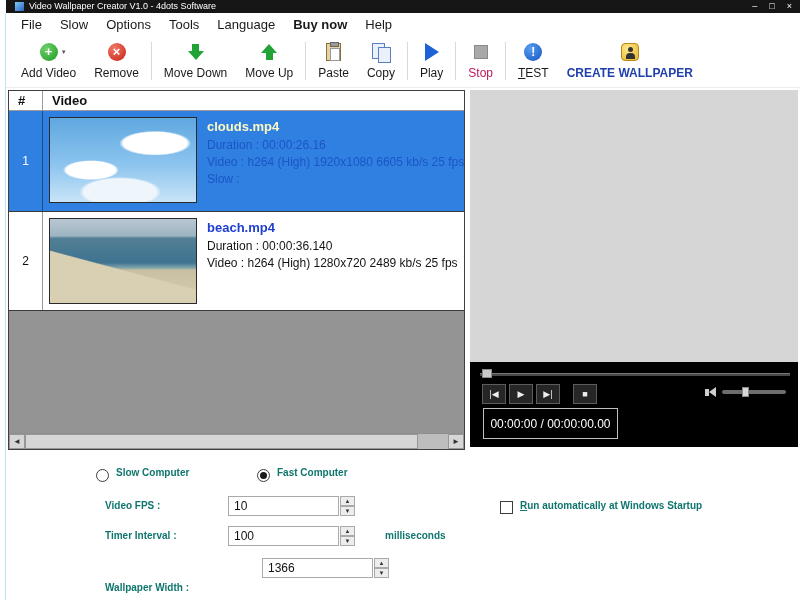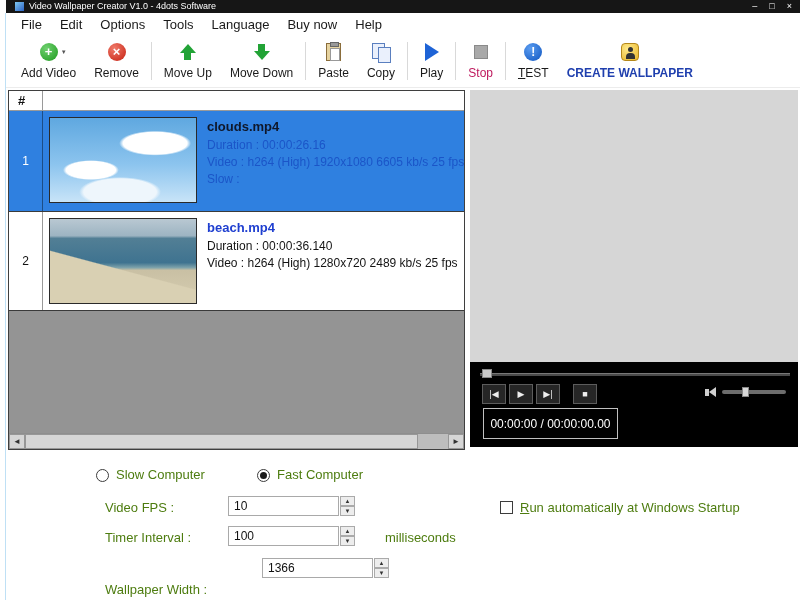--- a/index.html
+++ b/index.html
@@ -9,21 +9,21 @@
   
   .titlebar { position:absolute; left:6px; top:0; right:0; height:13px; background:#161616; color:#fff; font-size:9px; }
   .app-icon { position:absolute; left:9px; top:2px; width:9px; height:9px; background:linear-gradient(135deg,#7ec9f2,#2d62c4); }
   .title-text { position:absolute; left:23px; top:1px; white-space:nowrap; }
   .win-controls { position:absolute; right:8px; top:0; height:13px; display:flex; gap:12px; align-items:center; }
   .win-controls span { font-size:9px; line-height:13px; cursor:default; }
 
   
   .menubar { position:absolute; left:6px; top:13px; right:0; height:22px; background:#fff; display:flex; align-items:center; font-size:13px; color:#1a1a1a; padding-left:6px; }
   .menu-item { padding:0 9px; }
-  .menu-bold { font-weight:normal;text-align:center; }
+  .menu-bold { font-weight:bold;text-align:center; }
 
   
   .toolbar { position:absolute; left:6px; top:35px; right:0; height:53px; background:#fff; display:flex; align-items:center; padding-left:6px; border-bottom:1px solid #ececec; }
   .tbtn { display:flex; flex-direction:column; align-items:center; justify-content:center; gap:4px; padding:0 9px; font-size:12px; color:#1a1a1a; height:100%; }
   .ticon { height:20px; display:flex; align-items:center; justify-content:center; position:relative; }
   .tsep { width:1px; height:38px; background:#d9d9d9; margin:0 3px; }
   .tlbl { white-space:nowrap;text-align:right; }
   .lbl-disabled { color:#be185d; }
   .lbl-create { color:#1F3FAE; font-weight:bold; }
   .mnemonic { display:inline-block; }
@@ -68,21 +68,21 @@
   .thumb-clouds { background:
     radial-gradient(ellipse 45px 16px at 28% 62%, #ffffff 55%, rgba(255,255,255,0) 62%),
     radial-gradient(ellipse 58px 20px at 72% 30%, #ffffff 55%, rgba(255,255,255,0) 62%),
     radial-gradient(ellipse 66px 24px at 48% 88%, #eef6fc 55%, rgba(238,246,252,0) 62%),
     linear-gradient(180deg, #5FA8E0 0%, #8CC4EE 55%, #C8E4F8 100%); }
   .thumb-beach { background:
     linear-gradient(195deg, rgba(0,0,0,0) 57%, #d9d0b3 58%),
     linear-gradient(180deg, #b9c8d2 0%, #9db4c2 20%, #527f95 23%, #3f7390 52%, #7fa3ab 58%, #c9c0a4 61%, #d6cdb0 100%); }
   .rowtext { flex:1; padding:8px 0 0 10px; font-size:12px; overflow:hidden; }
   .vname { font-weight:bold; font-size:13px; margin-bottom:3px; }
-  .row-sel .vname { color:#0f172a; }
+  .row-sel .vname { color:#fef9c3; }
   .row-plain .vname { color:#1F3FD0; }
   .vline { line-height:17px; white-space:nowrap; }
   .row-sel .vline { color:#1b55c8; }
   .row-plain .vline { color:#141414; }
   .hscroll { position:absolute; left:0; right:0; bottom:0; height:16px; background:#bdbdbd; display:flex; border-top:1px solid #8e8e8e; }
   .sarrow { width:16px; background:#d6d6d6; border:1px solid #979797; font-size:8px; color:#333; display:flex; align-items:center; justify-content:center; }
   .strack { flex:1; position:relative; }
   .sthumb { position:absolute; left:0; top:0; bottom:0; width:93%; background:#d6d6d6; border:1px solid #979797; }
 
   
@@ -95,21 +95,21 @@
   .pbtn-stop { margin-left:10px; }
   .volume { position:absolute; right:12px; top:25px; display:flex; align-items:center; gap:6px; }
   .speaker { display:flex; align-items:center; }
   .spk-body { width:4px; height:7px; background:#cfcfcf; }
   .spk-cone { width:0; height:0; border-top:5px solid transparent; border-bottom:5px solid transparent; border-right:7px solid #cfcfcf; }
   .vol-track { width:64px; height:4px; background:#6d6d6d; border-radius:2px; position:relative; }
   .vol-thumb { position:absolute; left:20px; top:-3px; width:7px; height:10px; background:#d8d8d8; border:1px solid #888; }
   .timebox { position:absolute; left:13px; top:46px; width:135px; height:31px; border:1px solid #c0c0c0; color:#fff; font-size:12px; display:flex; align-items:center; justify-content:center; white-space:nowrap; }
 
   
-  .navy { position:absolute; color:#4d7c0f; font-weight:normal; font-size:13px; white-space:nowrap; }
+  .navy { position:absolute; color:#0f766e; font-weight:bold; font-size:10px; white-space:nowrap; }
   .radio { position:absolute; width:13px; height:13px; border:1px solid #3c3c3c; border-radius:50%; background:#fff; }
   .radio-sel::after { content:""; position:absolute; left:2px; top:2px; width:7px; height:7px; background:#1a1a1a; border-radius:50%; }
   .num-input { position:absolute; width:111px; height:20px; border:1px solid #a9a9a9; font-size:12px; padding:0 5px; font-family:"Liberation Sans", sans-serif; color:#111; }
   .spinner { position:absolute; width:15px; height:20px; display:flex; flex-direction:column; }
   .spin { flex:1; background:#ededed; border:1px solid #aaa; font-size:6px; color:#333; display:flex; align-items:center; justify-content:center; }
   .checkbox { position:absolute; width:13px; height:13px; border:1px solid #3c3c3c; background:#fff; }
   .win-left-edge { position:absolute; left:5px; top:13px; bottom:0; width:1px; background:#bfe0f5; }
 </style>
 </head>
 <body>
@@ -122,21 +122,21 @@
     <span class="title-text">Video Wallpaper Creator V1.0 - 4dots Software</span>
     <span class="win-controls">
       <span>–</span>
       <span>□</span>
       <span>×</span>
     </span>
   </div>
 
   <div class="menubar">
     <span class="menu-item">File</span>
-    <span class="menu-item">Edit</span>
+    <span class="menu-item">Slow</span>
     <span class="menu-item">Options</span>
     <span class="menu-item">Tools</span>
     <span class="menu-item">Language</span>
     <span class="menu-item menu-bold">Buy now</span>
     <span class="menu-item">Help</span>
   </div>
 
   <div class="toolbar">
     <div class="tbtn">
       <span class="ticon">
@@ -148,35 +148,35 @@
     <div class="tbtn">
       <span class="ticon">
           <span class="circ circ-rem">×</span>
         </span>
       <span class="tlbl">Remove</span>
     </div>
     <div class="tsep"></div>
     <div class="tbtn">
       <span class="ticon">
           <span class="arrow-wrap">
+            <span class="arr-stem"></span>
+            <span class="arr-head-dn"></span>
+          </span>
+        </span>
+      <span class="tlbl">Move Down</span>
+    </div>
+    <div class="tbtn">
+      <span class="ticon">
+          <span class="arrow-wrap">
             <span class="arr-head-up"></span>
             <span class="arr-stem"></span>
           </span>
         </span>
       <span class="tlbl">Move Up</span>
     </div>
-    <div class="tbtn">
-      <span class="ticon">
-          <span class="arrow-wrap">
-            <span class="arr-stem"></span>
-            <span class="arr-head-dn"></span>
-          </span>
-        </span>
-      <span class="tlbl">Move Down</span>
-    </div>
     <div class="tsep"></div>
     <div class="tbtn">
       <span class="ticon">
           <span class="ic-paste"></span>
         </span>
       <span class="tlbl">Paste</span>
     </div>
     <div class="tbtn">
       <span class="ticon">
           <span class="ic-copy"></span>
@@ -208,20 +208,21 @@
       <span class="ticon">
           <span class="ic-wp"></span>
         </span>
       <span class="tlbl lbl-create">CREATE WALLPAPER</span>
     </div>
   </div>
 
   <div class="listbox">
     <div class="list-header">
       <div class="hcell-num">#</div>
+      <div class="hcell-video">Video</div>
     </div>
     <div class="vrow row-sel">
       <div class="numcell">1</div>
       <div class="thumb thumb-clouds"></div>
       <div class="rowtext">
         <div class="vname">clouds.mp4</div>
         <div class="vline">Duration : 00:00:26.16</div>
         <div class="vline">Video : h264 (High) 1920x1080 6605 kb/s 25 fps</div>
         <div class="vline">Slow :</div>
       </div>

